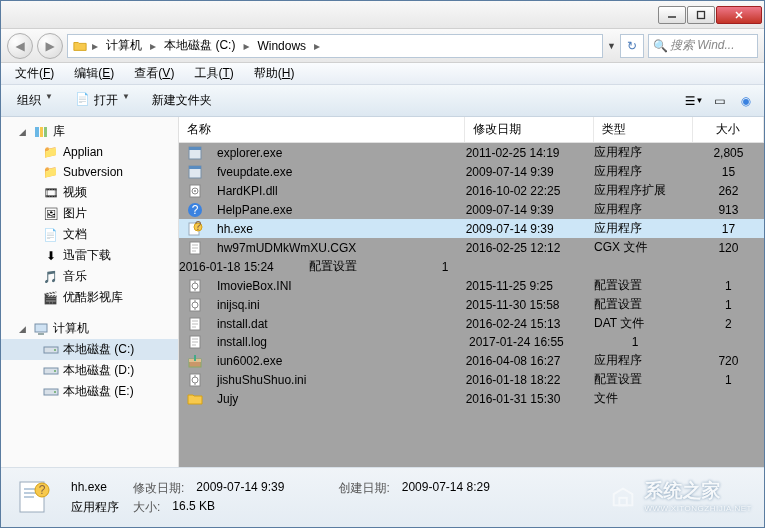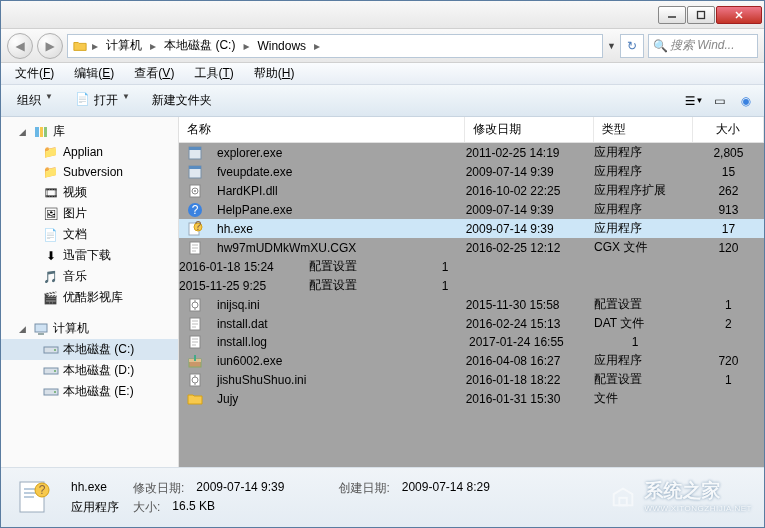--- a/index.html
+++ b/index.html
@@ -315,20 +315,31 @@
             <div class="col-date">2016-02-25 12:12</div>
             <div class="col-type">CGX 文件</div>
             <div class="col-size">120</div>
           </div>
           <div class="fl-row">
             <div class="col-date">2016-01-18 15:24</div>
             <div class="col-type">配置设置</div>
             <div class="col-size">1</div>
           </div>
           <div class="fl-row">
+            <div class="col-name">
+              <span class="fi-icon">
+                <svg width="16" height="16" viewBox="0 0 16 16">
+                  <rect x="3" y="2" width="10" height="12" fill="#fff" stroke="#888"></rect>
+                  <circle cx="8" cy="8" r="3" fill="none" stroke="#888"></circle>
+                  <line x1="8" y1="3" x2="8" y2="5" stroke="#888"></line>
+                  <line x1="8" y1="11" x2="8" y2="13" stroke="#888"></line>
+                </svg>
+              </span>
+              <span>ImovieBox.INI</span>
+            </div>
             <div class="col-date">2015-11-25 9:25</div>
             <div class="col-type">配置设置</div>
             <div class="col-size">1</div>
           </div>
           <div class="fl-row">
             <div class="col-name">
               <span class="fi-icon">
                 <svg width="16" height="16" viewBox="0 0 16 16">
                   <rect x="3" y="2" width="10" height="12" fill="#fff" stroke="#888"></rect>
                   <circle cx="8" cy="8" r="3" fill="none" stroke="#888"></circle>

